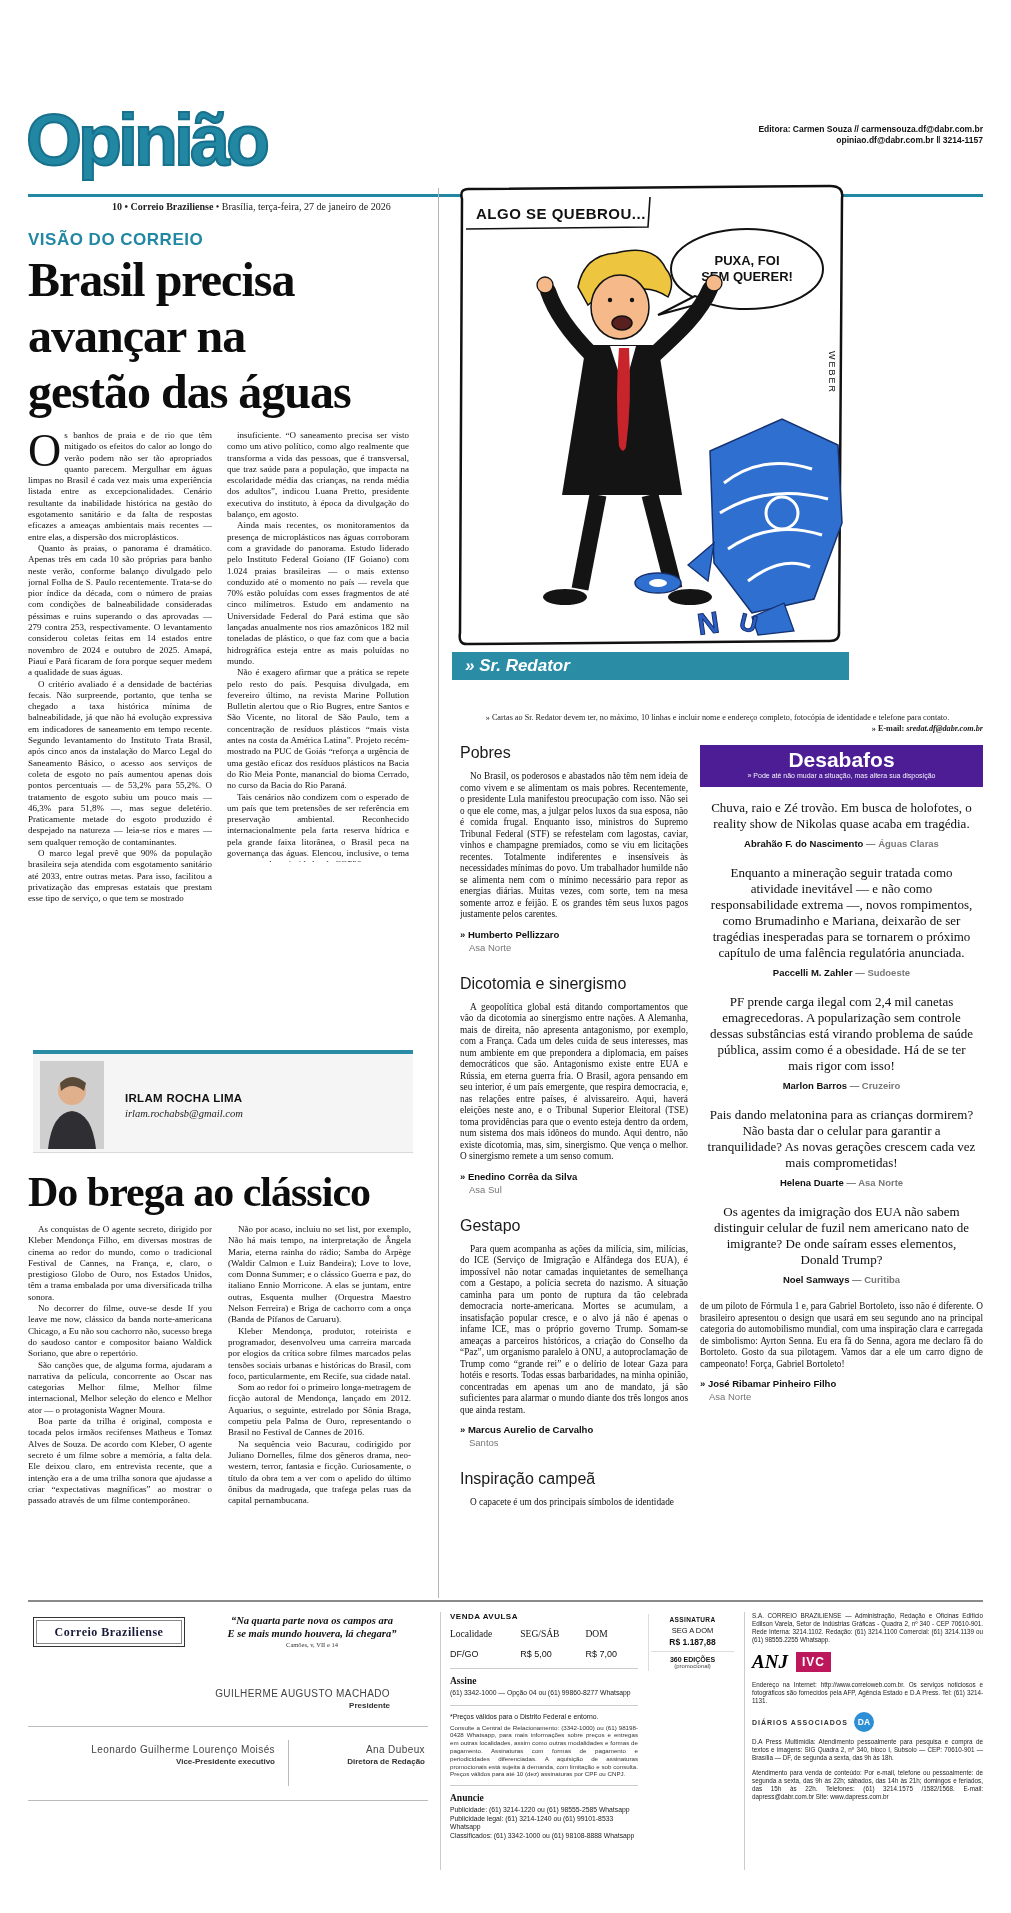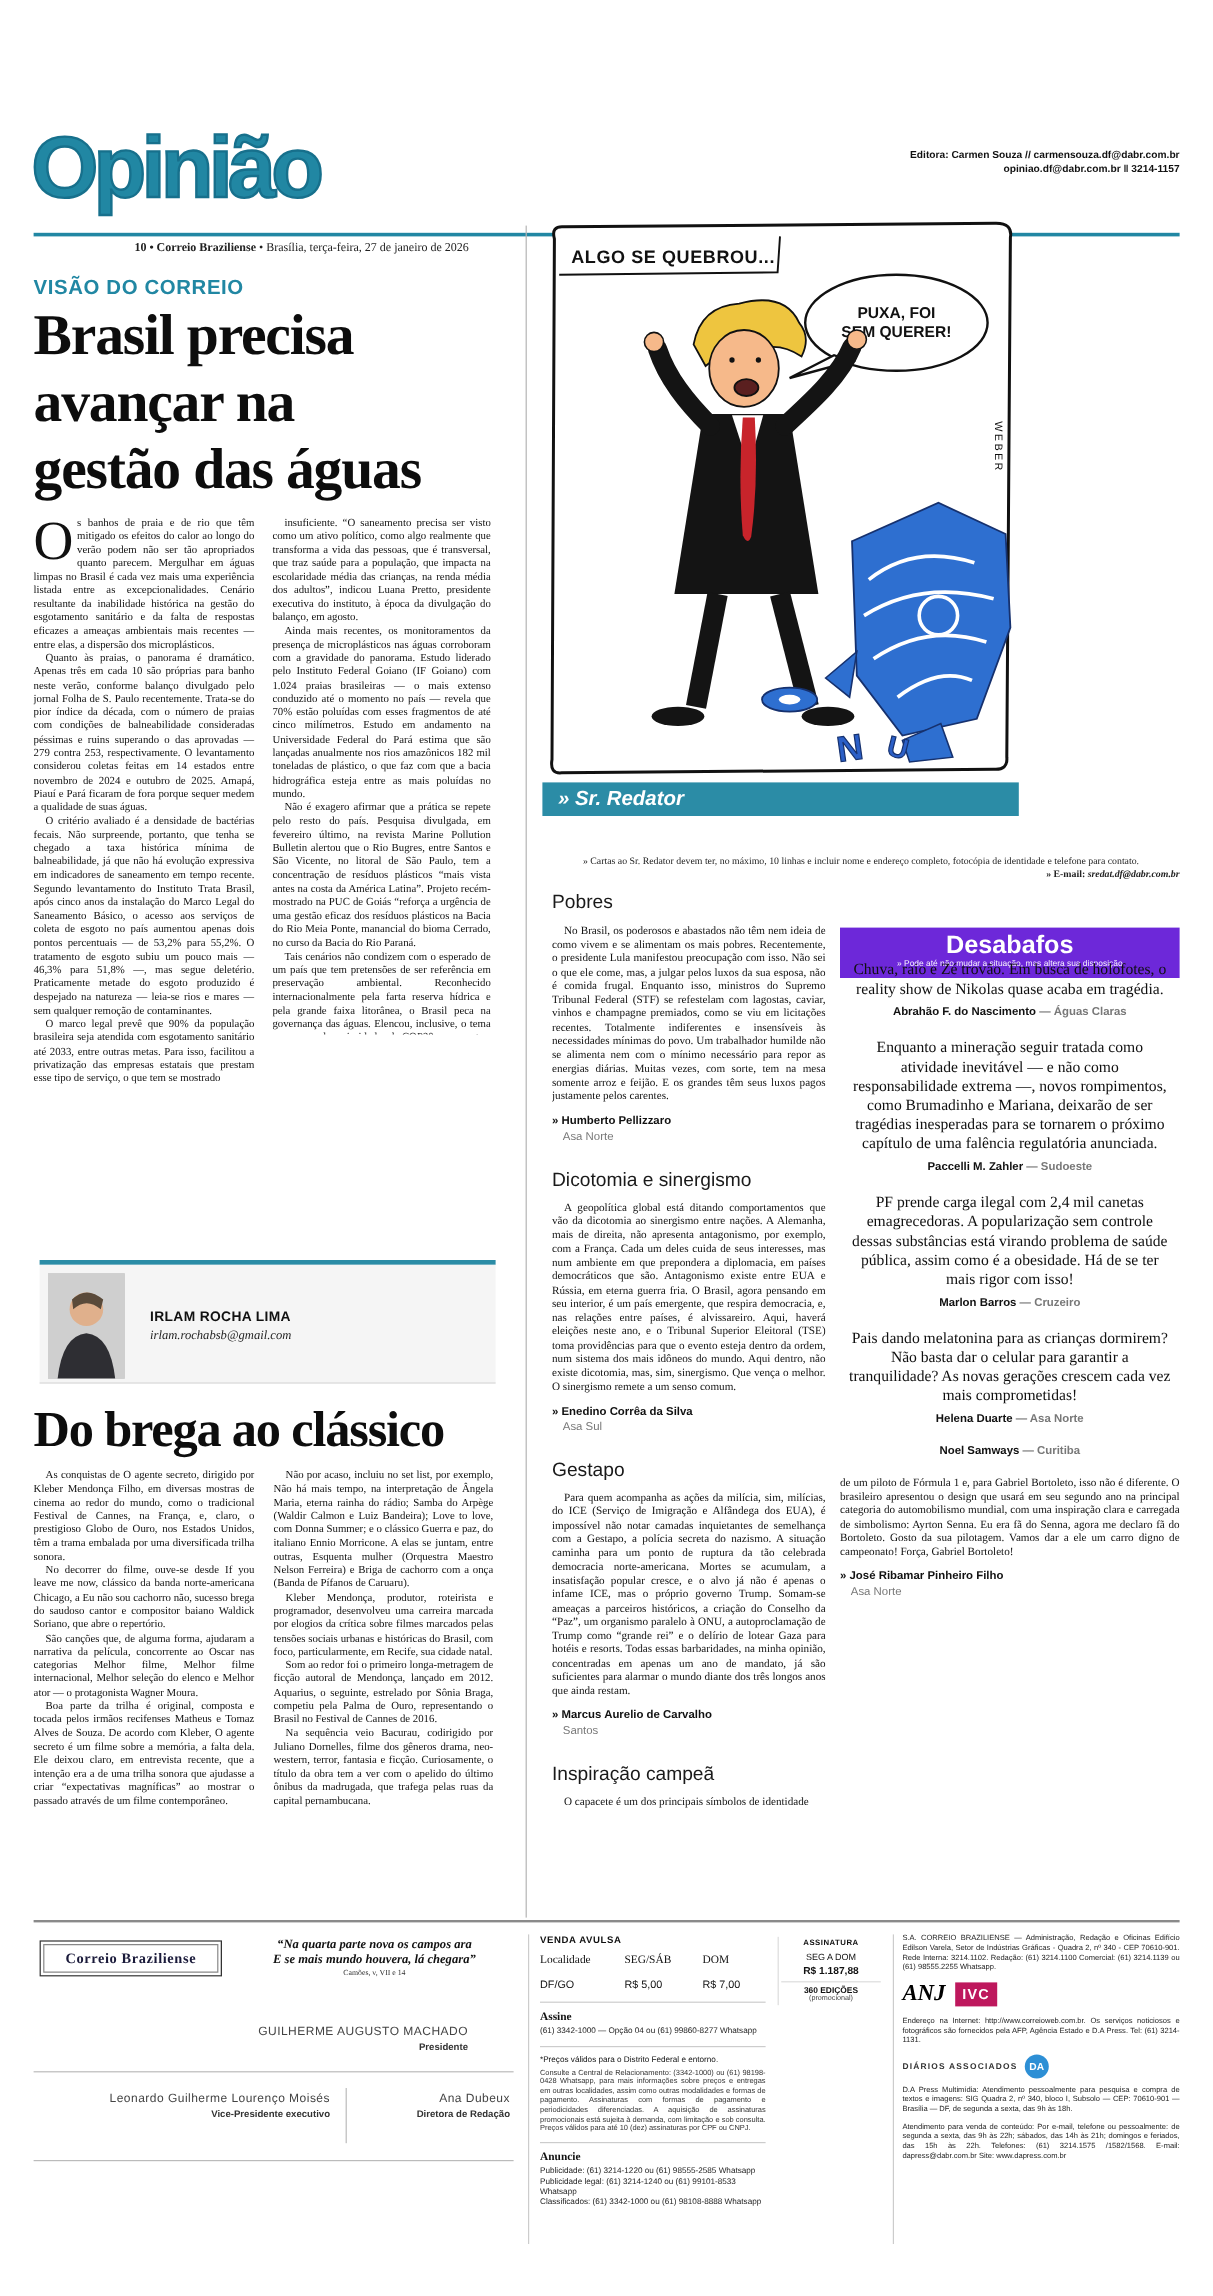--- a/index.html
+++ b/index.html
@@ -44,21 +44,21 @@
   .sr-note .adr{ font-style:italic; font-weight:bold; }
   
   #letters{ position:absolute; left:460px; top:744px; width:228px; height:856px; overflow:hidden;}
   .letter{ margin-bottom:22px; }
   .letter h3{ font-family:"Liberation Sans",sans-serif; font-weight:normal; font-size:16px;
     color:#1a1a1a; margin-bottom:9px; }
   .letter .ltxt{ font-size:9.3px; line-height:11.5px; text-align:justify; text-indent:10px; }
   .sig{ margin-top:8px; font-family:"Liberation Sans",sans-serif; font-size:9.5px; font-weight:bold; color:#111;}
   .sigloc{ font-family:"Liberation Sans",sans-serif; font-size:9.5px; color:#777; margin-left:9px; margin-top:2px;}
   
-  #desab-head{ position:absolute; left:700px; top:773px; width:283px; height:42px; background:#6d28d9;
+  #desab-head{ position:absolute; left:700px; top:745px; width:283px; height:42px; background:#4c1d95;
     text-align:center; color:#fff; }
   #desab-head .t{ font-family:"Liberation Sans",sans-serif; font-weight:bold; font-size:21px; line-height:25px; display:block; padding-top:2px;}
   #desab-head .s{ font-family:"Liberation Sans",sans-serif; font-size:7px; line-height:8px; display:block; opacity:.95;}
   #desab-col{ position:absolute; left:700px; top:800px; width:283px; height:800px; overflow:hidden;}
   .desabafo{ margin-bottom:16px; }
   .d-text{ font-size:13px; line-height:16px; text-align:center; padding:0 6px; color:#0f0f0f;}
   .d-sig{ text-align:center; margin-top:6px; font-family:"Liberation Sans",sans-serif;
     font-size:9.5px; font-weight:bold; color:#111;}
   .d-sig .loc{ color:#787878; }
   .d-sig .loc::before{ content:" — "; color:#787878; }
@@ -264,20 +264,21 @@
           <p class="d-text">PF prende carga ilegal com 2,4 mil canetas emagrecedoras. A popularização sem controle dessas substâncias está virando problema de saúde pública, assim como é a obesidade. Há de se ter mais rigor com isso!</p>
           <p class="d-sig"><span>Marlon Barros</span><span class="loc">Cruzeiro</span></p>
         </div>
 
         <div class="desabafo">
           <p class="d-text">Pais dando melatonina para as crianças dormirem? Não basta dar o celular para garantir a tranquilidade? As novas gerações crescem cada vez mais comprometidas!</p>
           <p class="d-sig"><span>Helena Duarte</span><span class="loc">Asa Norte</span></p>
         </div>
 
         <div class="desabafo">
+          <p class="d-text">Os agentes da imigração dos EUA não sabem distinguir celular de fuzil nem americano nato de imigrante? De onde saíram esses elementos, Donald Trump?</p>
           <p class="d-sig"><span>Noel Samways</span><span class="loc">Curitiba</span></p>
         </div>
       </div>
     <p class="cont-letter">de um piloto de Fórmula 1 e, para Gabriel Bortoleto, isso não é diferente. O brasileiro apresentou o design que usará em seu segundo ano na principal categoria do automobilismo mundial, com uma inspiração clara e carregada de simbolismo: Ayrton Senna. Eu era fã do Senna, agora me declaro fã do Bortoleto. Gosto da sua pilotagem. Vamos dar a ele um carro digno de campeonato! Força, Gabriel Bortoleto!</p>
     <div class="sig">» José Ribamar Pinheiro Filho</div>
     <div class="sigloc">Asa Norte</div>
   </div>
 
   <div id="author-rule"></div>
   <div id="author-box">

